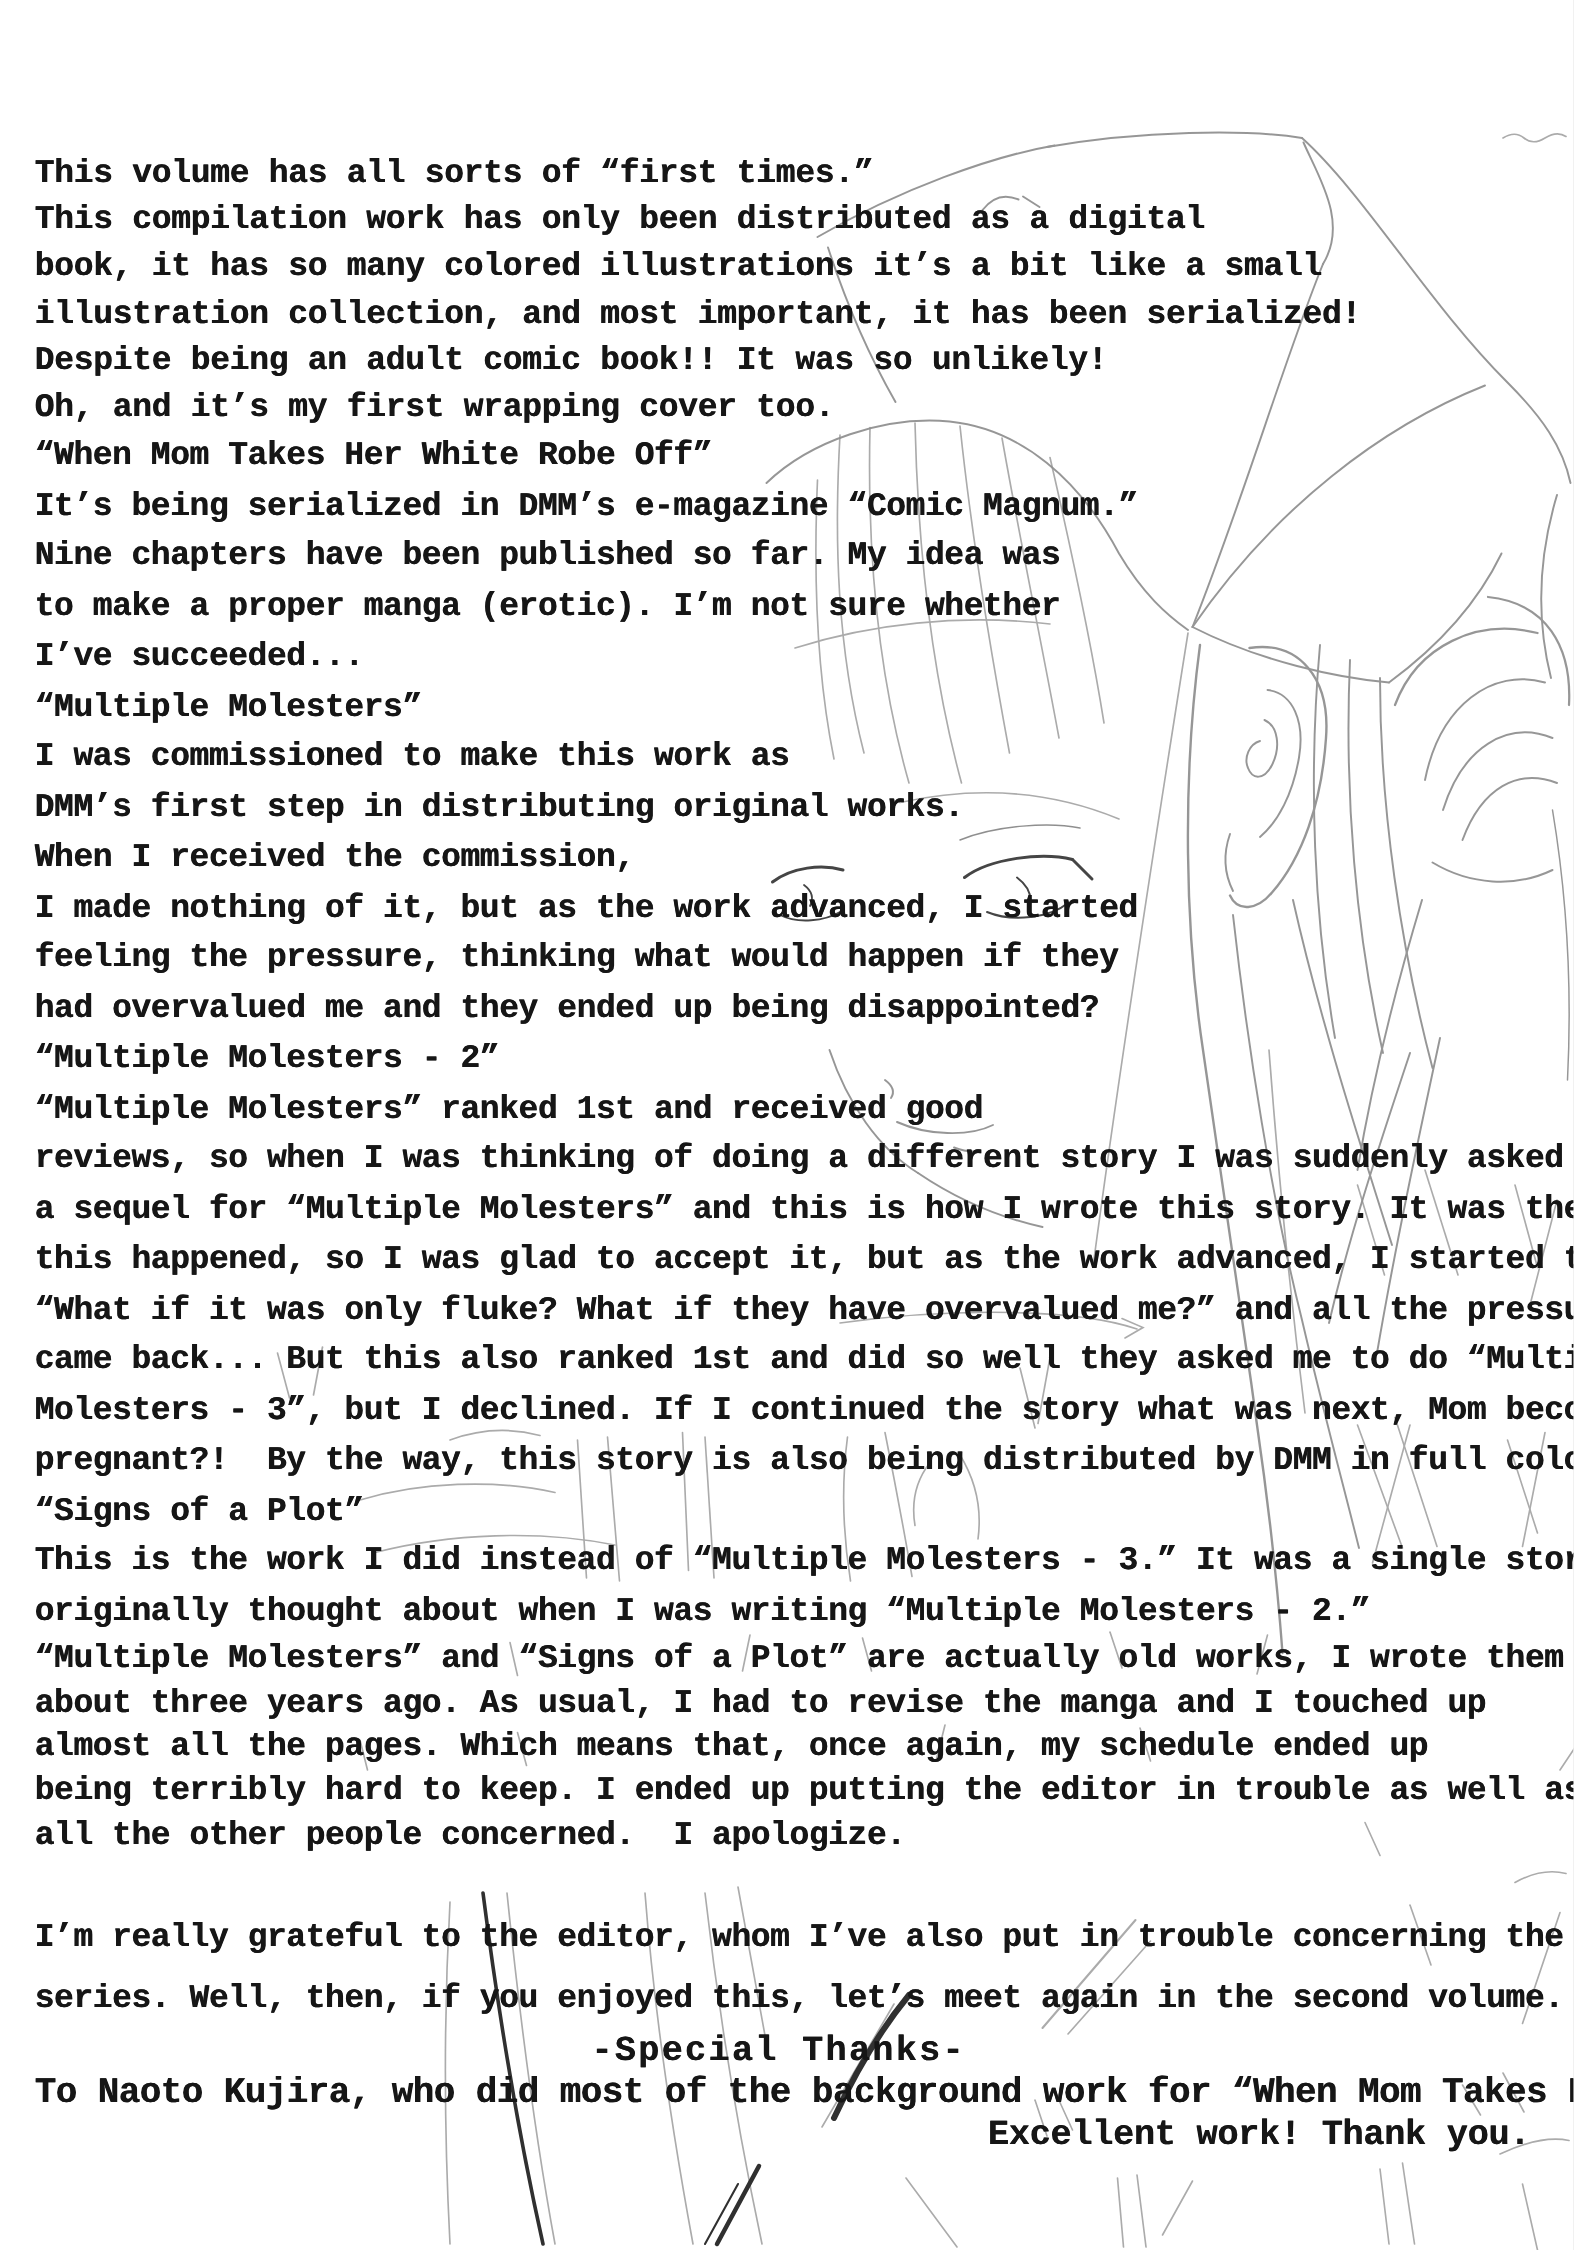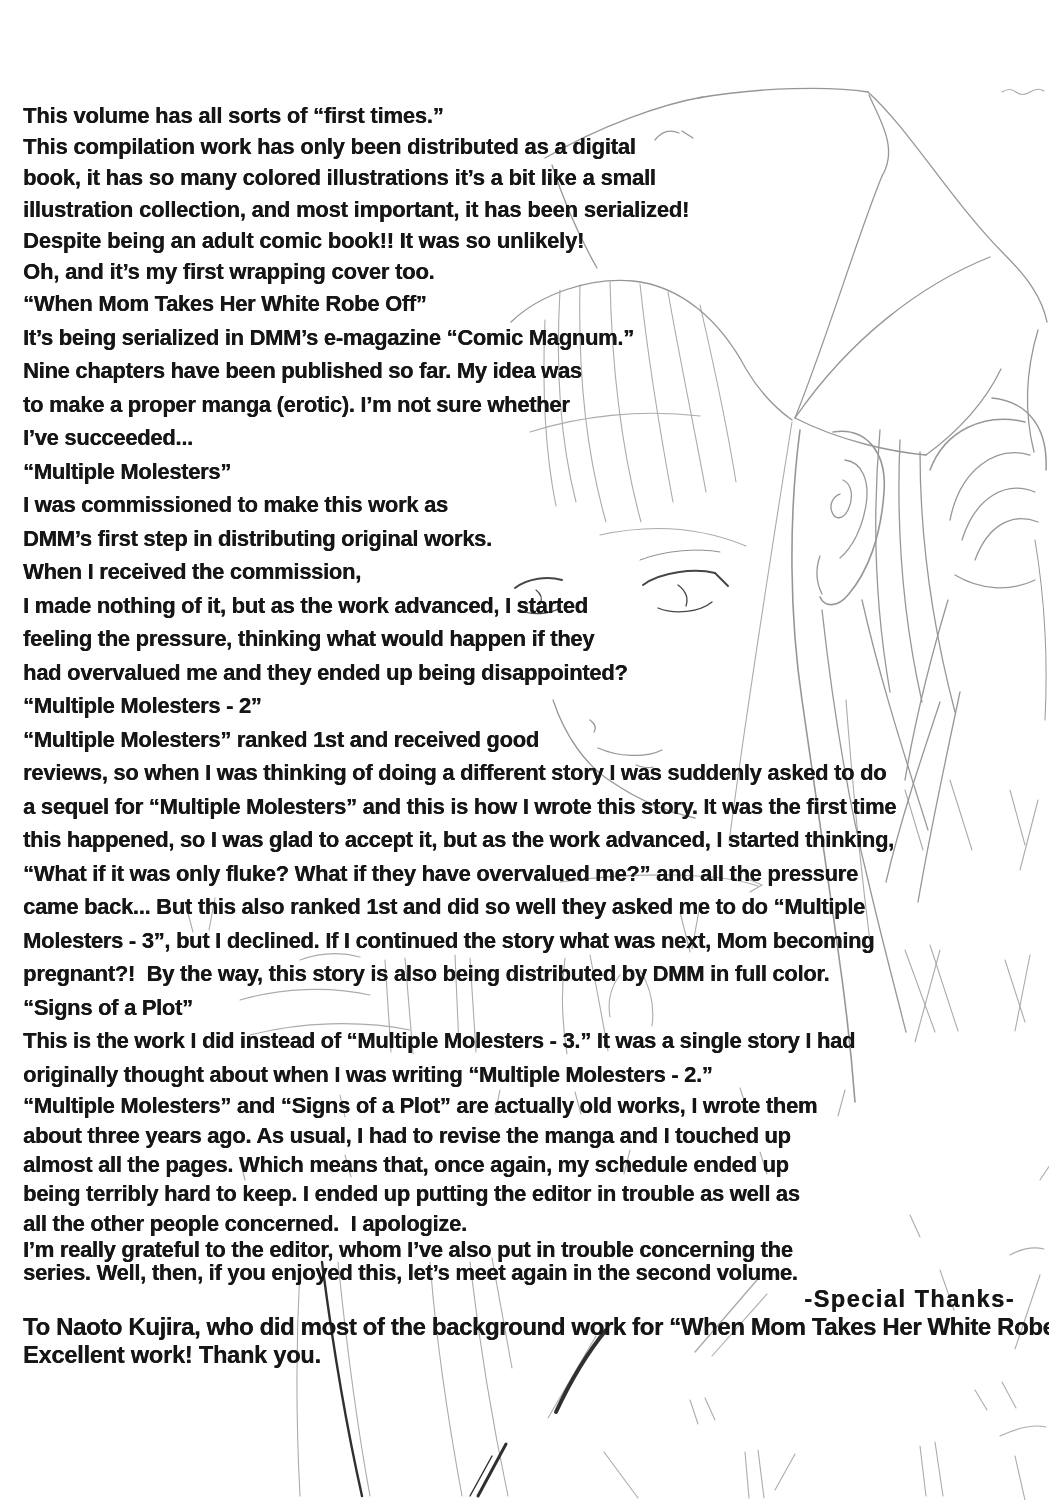--- a/index.html
+++ b/index.html
@@ -10,28 +10,28 @@
     overflow:hidden;
     font-family:"Liberation Sans", sans-serif;
   }
   .sketch{position:absolute;left:0;top:0;width:1049px;height:1500px;z-index:0;}
   .content{
     position:absolute;left:23px;top:100px;width:1005px;z-index:1;
     color:#161616;
     font-weight:700;
     text-shadow:0.3px 0 0 currentColor;
   }
-  .para{white-space:pre;margin:0;}
+  .para{white-space:pre;margin:0;font-family:Liberation Mono, monospace;}
   .p1{font-size:22px;line-height:31.2px;letter-spacing:-0.2px;}
   .p2{font-size:22px;line-height:33.5px;letter-spacing:-0.3px;}
   .p3{font-size:22px;line-height:29.4px;letter-spacing:-0.3px;}
-  .p4{font-size:22px;line-height:23px;letter-spacing:-0.3px;}
-  .thanks{font-size:23.5px;line-height:30px;letter-spacing:1.5px;text-align:right;width:992px;}
+  .p4{font-size:22px;line-height:41px;letter-spacing:-0.3px;margin-top:33px;}
+  .thanks{font-size:23.5px;line-height:30px;letter-spacing:1.5px;text-align:center;width:992px;}
   .credit{font-size:24px;line-height:26px;letter-spacing:-0.4px;white-space:pre;}
-  .closing{font-size:23.5px;line-height:30px;letter-spacing:-0.2px;width:997px;}
+  .closing{font-size:23.5px;line-height:30px;letter-spacing:-0.2px;text-align:right;width:997px;}
 </style>
 </head>
 <body>
 
 <div class="page">
 
   <svg class="sketch" viewBox="0 0 1049 1500" xmlns="http://www.w3.org/2000/svg" fill="none">
     <g opacity="0.8" stroke="#7d7d7d" stroke-width="1.3" stroke-linecap="round">
 
       <path d="M 545,158 C 600,126 662,104 703,97"></path>

